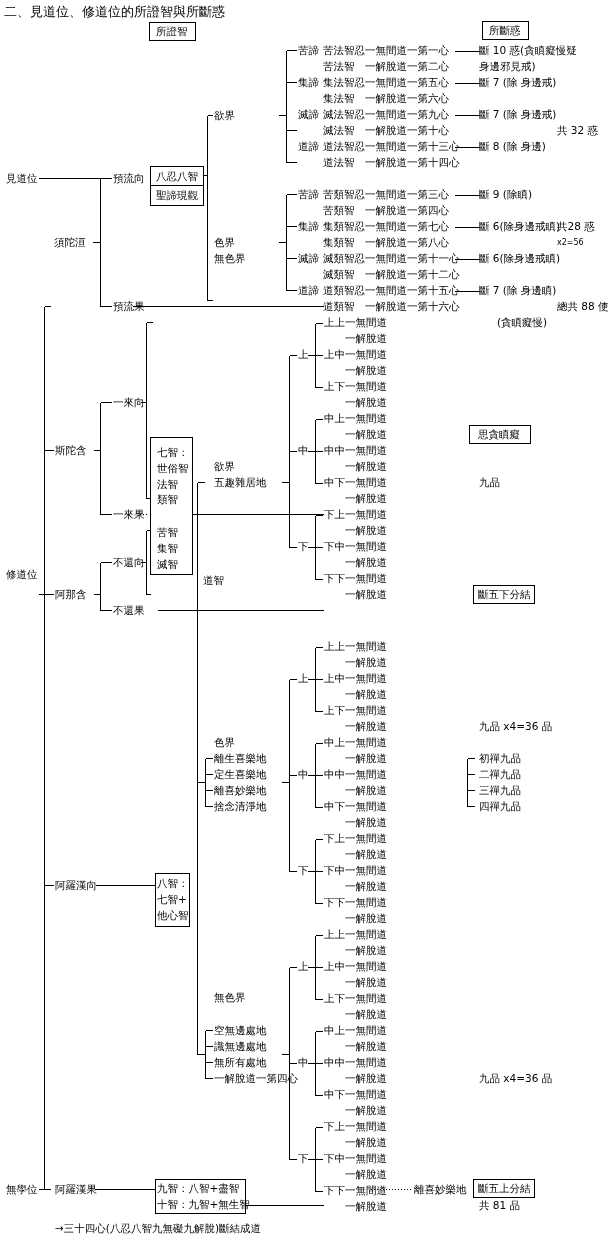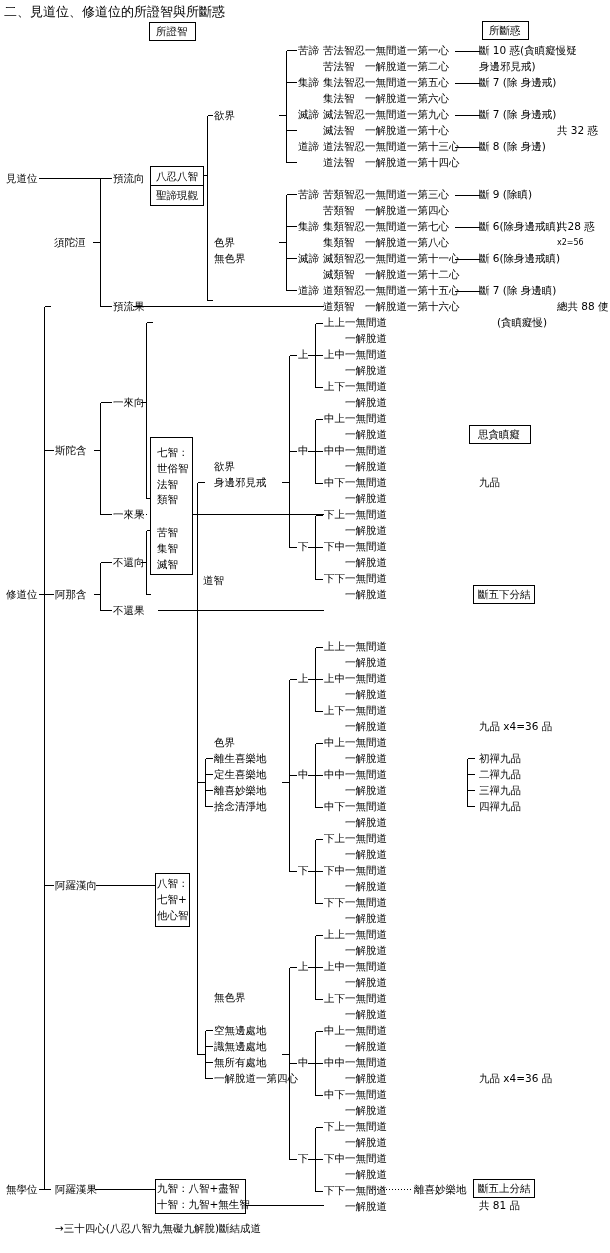--- a/index.html
+++ b/index.html
@@ -215,21 +215,21 @@
       <div class="t" style="left:323px;top:284px;">道類智忍一無間道一第十五心</div>
       <div class="t" style="left:323px;top:300px;">道類智　一解脫道一第十六心</div>
       <div class="t" style="left:479px;top:284px;">斷 7 (除 身邊瞋)</div>
     </div>
 
   <div class="t" style="left:557px;top:124px;">共 32 惑</div>
   <div class="t" style="left:557px;top:220px;">共28 惑</div>
   <div class="t" style="left:557px;top:236px;font-size:8px;">x2=56</div>
   <div class="t" style="left:557px;top:300px;">總共 88 使</div>
 
-  <div class="t" style="left:6px;top:588px;text-align:center;">修道位</div>
+  <div class="t" style="left:6px;top:568px;text-align:center;">修道位</div>
   <div class="t" style="left:55px;top:444px;">斯陀含</div>
   <div class="t" style="left:113px;top:396px;">一來向</div>
   <div class="t" style="left:113px;top:508px;">一來果</div>
   <div class="t" style="left:55px;top:588px;">阿那含</div>
   <div class="t" style="left:113px;top:556px;">不還向</div>
   <div class="t" style="left:113px;top:604px;">不還果</div>
   <div class="t" style="left:55px;top:879px;">阿羅漢向</div>
 
   <div class="box" style="left:150px;top:437px;width:41px;height:136px;">
     <div id="seven-list" style="padding-top:6px;">
@@ -245,21 +245,21 @@
   </div>
   <div class="box" style="left:155px;top:873px;width:33px;height:52px;">
     <div id="eight-list" style="padding-top:1px;">
         <div class="boxtext" style="line-height:16px;padding-left:1px;">八智：</div>
         <div class="boxtext" style="line-height:16px;padding-left:1px;">七智+</div>
         <div class="boxtext" style="line-height:16px;padding-left:1px;">他心智</div>
       </div>
   </div>
 
   <div class="t" style="left:214px;top:460px;">欲界</div>
-  <div class="t" style="left:214px;top:476px;">身邊邪見戒</div>
+  <div class="t" style="left:214px;top:476px;">五趣雜居地</div>
 
   <div class="t" style="left:214px;top:736px;">色界</div>
   <div id="form-grounds">
       <div class="t" style="left:214px;top:752px;">離生喜樂地</div>
       <div class="t" style="left:214px;top:768px;">定生喜樂地</div>
       <div class="t" style="left:214px;top:784px;">離喜妙樂地</div>
       <div class="t" style="left:214px;top:800px;">捨念清淨地</div>
     </div>
 
   <div class="t" style="left:214px;top:991px;">無色界</div>

